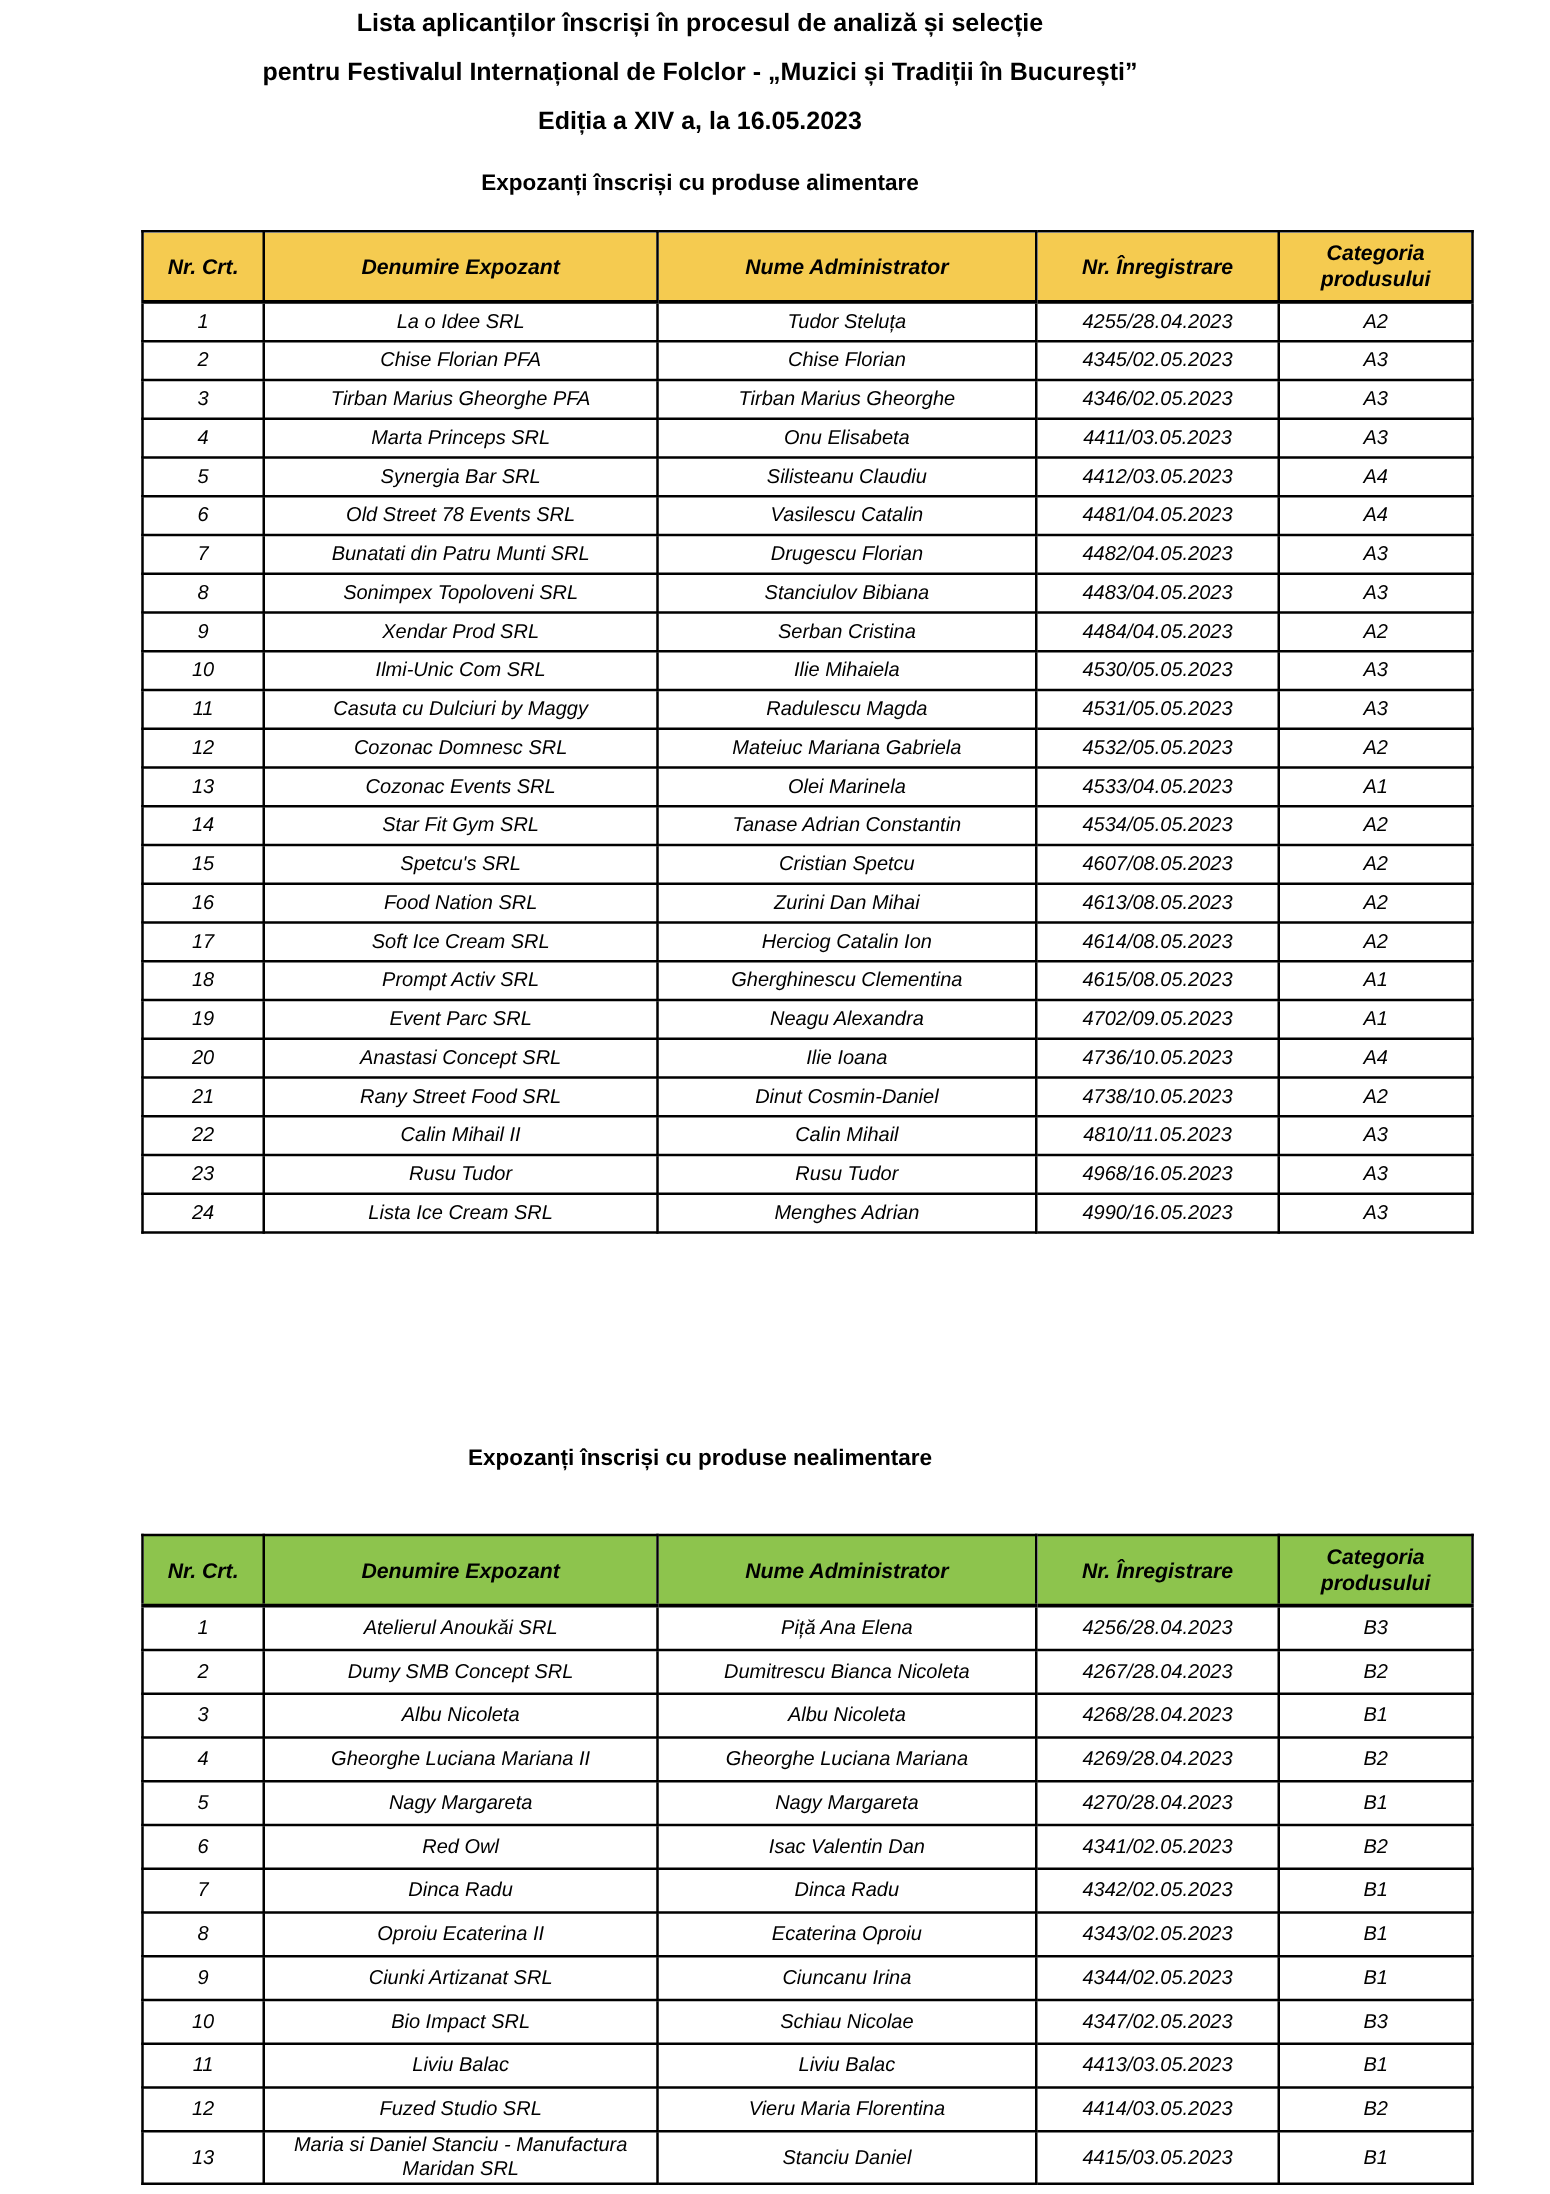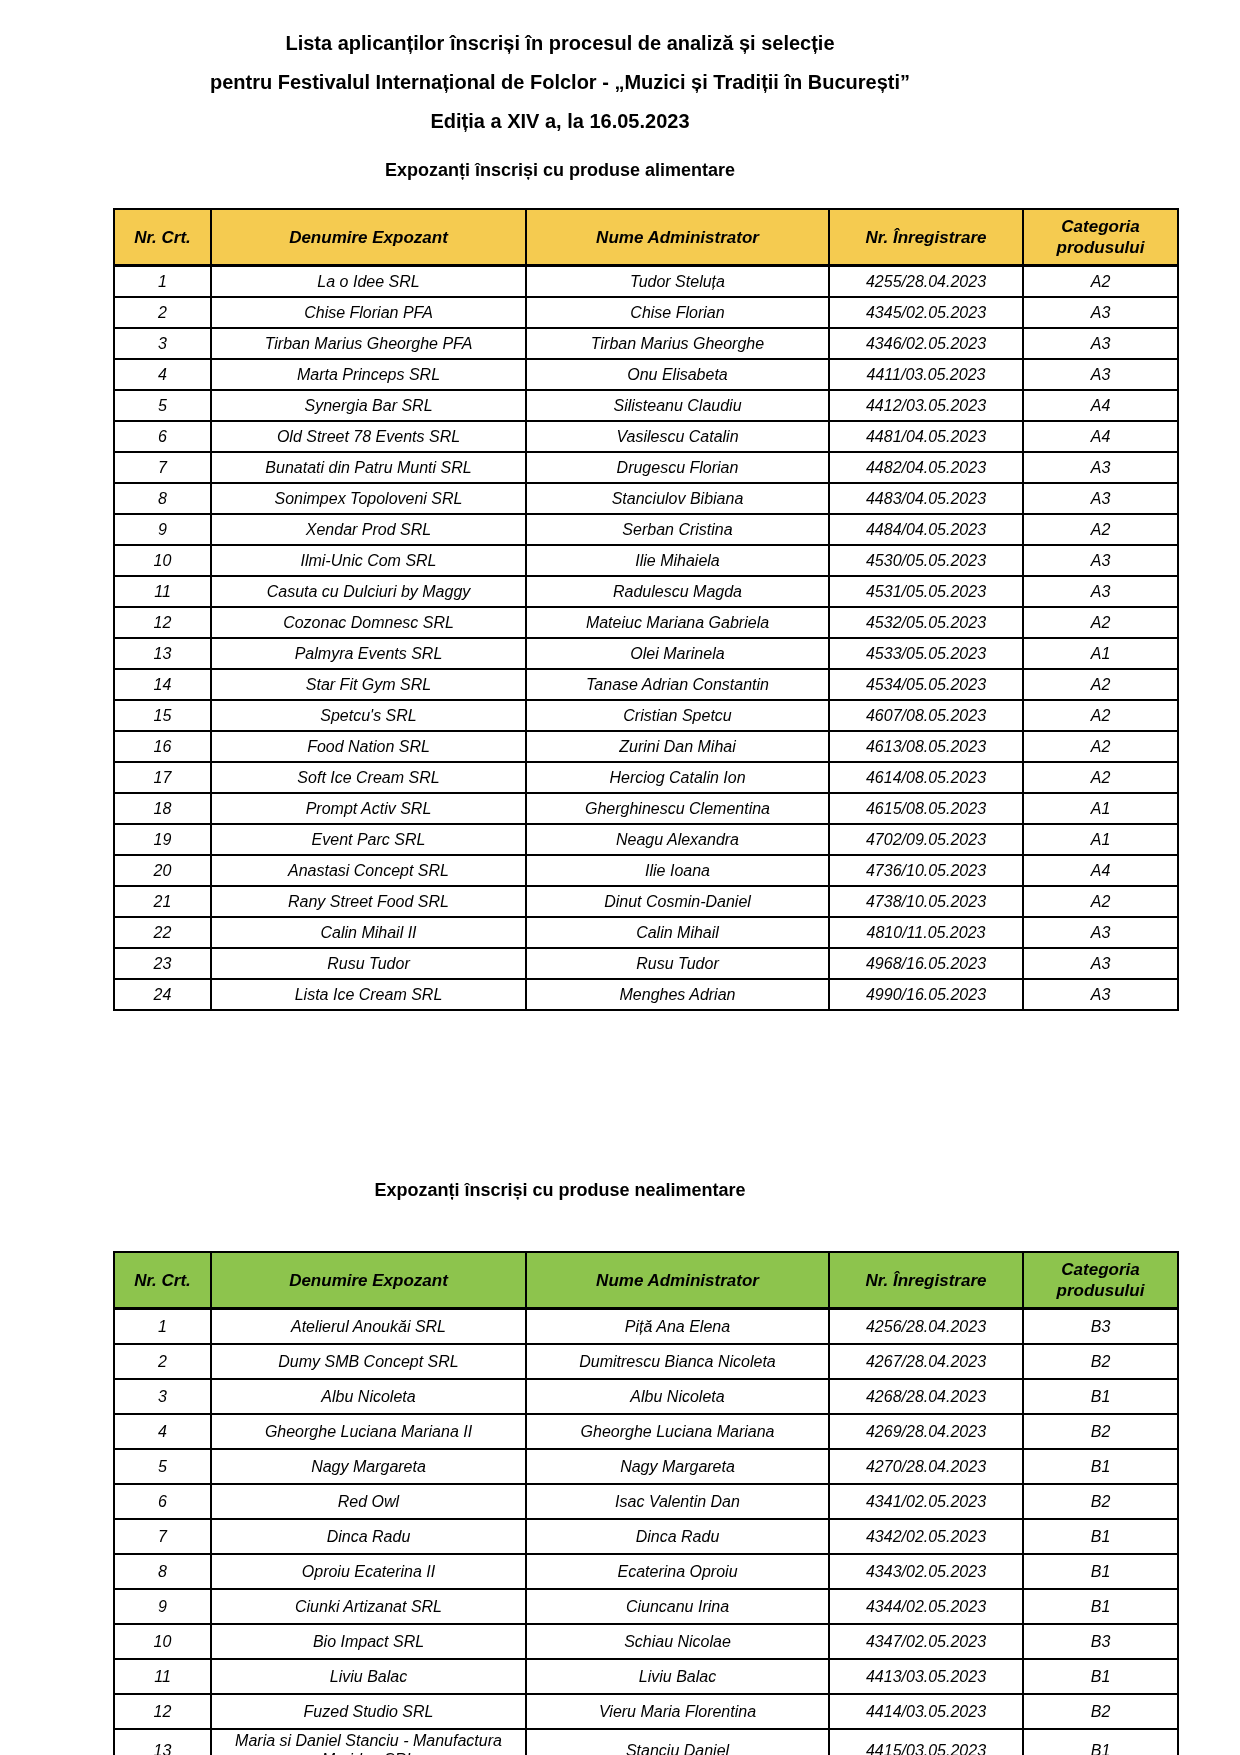--- a/index.html
+++ b/index.html
@@ -10,21 +10,20 @@
     font-family: "Liberation Sans", "DejaVu Sans", sans-serif;
   }
   body {
     width: 1240px;
     height: 1755px;
     overflow: hidden;
   }
   .titles {
     width: 900px;
     margin-left: 110px;
-    padding-top: 24px;
     text-align: center;
     font-weight: bold;
     font-size: 20px;
     line-height: 39px;
   }
   .section-heading {
     width: 900px;
     margin-left: 110px;
     text-align: center;
     font-weight: bold;
@@ -172,23 +171,23 @@
       </tr>
       <tr>
         <td class="col0 colnum">12</td>
         <td class="col1">Cozonac Domnesc SRL</td>
         <td class="col2">Mateiuc Mariana Gabriela</td>
         <td class="col3">4532/05.05.2023</td>
         <td class="col4">A2</td>
       </tr>
       <tr>
         <td class="col0 colnum">13</td>
-        <td class="col1">Palmyra Events SRL</td>
+        <td class="col1">Cozonac Events SRL</td>
         <td class="col2">Olei Marinela</td>
-        <td class="col3">4533/05.05.2023</td>
+        <td class="col3">4533/04.05.2023</td>
         <td class="col4">A1</td>
       </tr>
       <tr>
         <td class="col0 colnum">14</td>
         <td class="col1">Star Fit Gym SRL</td>
         <td class="col2">Tanase Adrian Constantin</td>
         <td class="col3">4534/05.05.2023</td>
         <td class="col4">A2</td>
       </tr>
       <tr>

